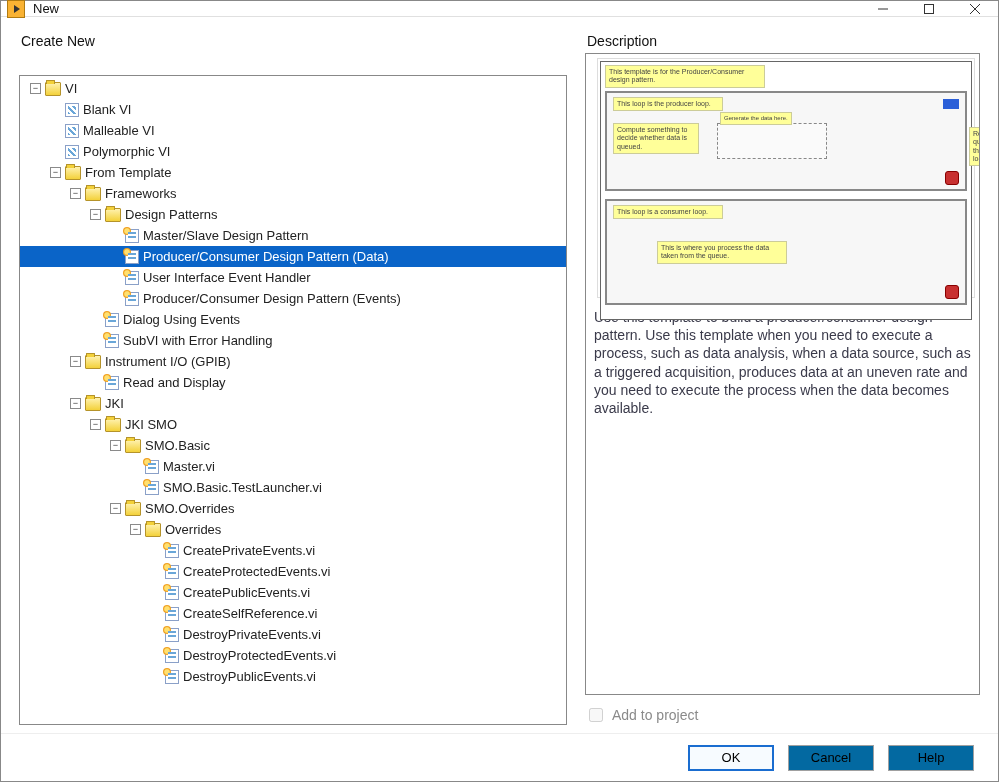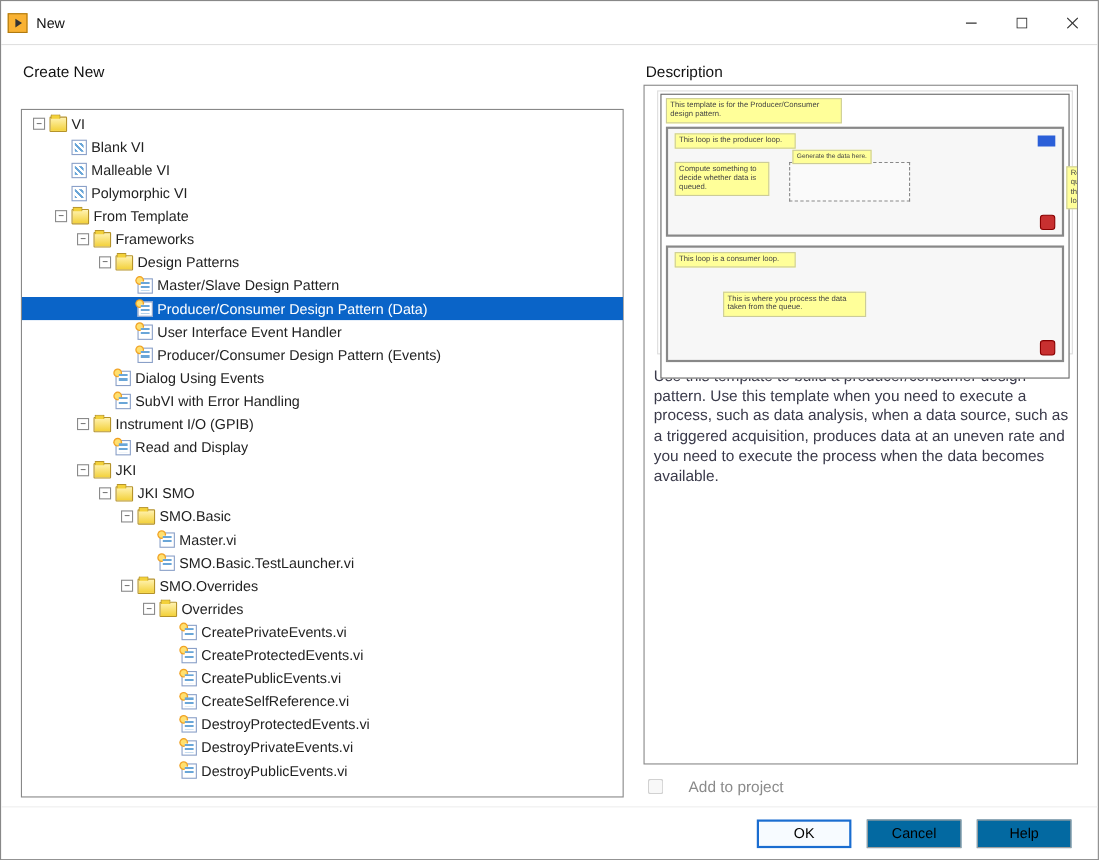--- a/index.html
+++ b/index.html
@@ -13,21 +13,21 @@
   .window {
     width: 999px;
     height: 782px;
     background: #fff;
     border: 1px solid #888;
     display: flex;
     flex-direction: column;
     position: relative;
   }
   .titlebar {
-    height: 40px;
+    height: 16px;
     display: flex;
     align-items: center;
     padding-left: 6px;
     border-bottom: 1px solid #e0e0e0;
   }
   .titlebar .app-icon {
     width: 18px; height: 18px;
     background: #f9b233;
     border: 1px solid #b07a10;
     margin-right: 8px;
@@ -246,21 +246,21 @@
     font-size: 14px;
     color: #3a3a4a;
     line-height: 1.3;
     padding: 0 6px 0 4px;
   }
 
   .addproj {
     margin-top: 10px;
     display: flex;
     align-items: center;
-    gap: 20px;
+    gap: 6px;
     color: #8a8a8a;
     font-size: 14px;
   }
   .addproj input { width: 14px; height: 14px; }
 
   .button-row {
     height: 48px;
     display: flex;
     align-items: center;
     justify-content: flex-end;
@@ -529,29 +529,29 @@
                     <span class="toggle empty"></span>
                     <span class="icon vi-tpl"></span>
                     <span class="label">CreateSelfReference.vi</span>
                   </div>
                 </li>
                 <li class="node">
                   <div class="row">
                     <span class="indent" style="width: 130px;"></span>
                     <span class="toggle empty"></span>
                     <span class="icon vi-tpl"></span>
+                    <span class="label">DestroyPrivateEvents.vi</span>
+                  </div>
+                </li>
+                <li class="node">
+                  <div class="row">
+                    <span class="indent" style="width: 130px;"></span>
+                    <span class="toggle empty"></span>
+                    <span class="icon vi-tpl"></span>
                     <span class="label">DestroyProtectedEvents.vi</span>
-                  </div>
-                </li>
-                <li class="node">
-                  <div class="row">
-                    <span class="indent" style="width: 130px;"></span>
-                    <span class="toggle empty"></span>
-                    <span class="icon vi-tpl"></span>
-                    <span class="label">DestroyPrivateEvents.vi</span>
                   </div>
                 </li>
                 <li class="node">
                   <div class="row">
                     <span class="indent" style="width: 130px;"></span>
                     <span class="toggle empty"></span>
                     <span class="icon vi-tpl"></span>
                     <span class="label">DestroyPublicEvents.vi</span>
                   </div>
                 </li>

